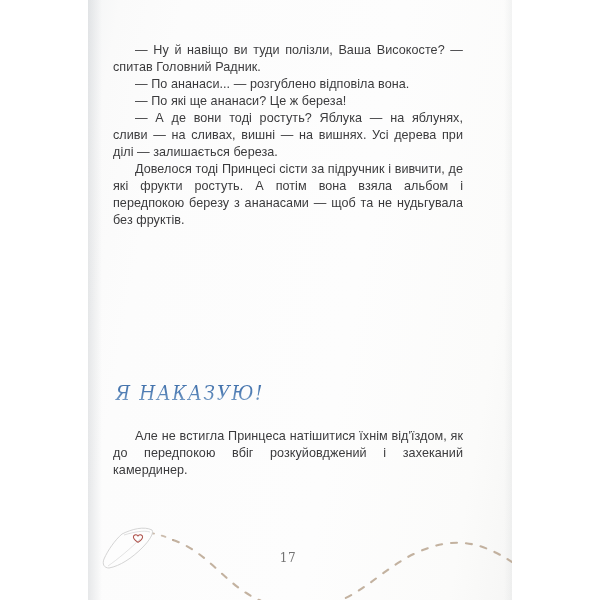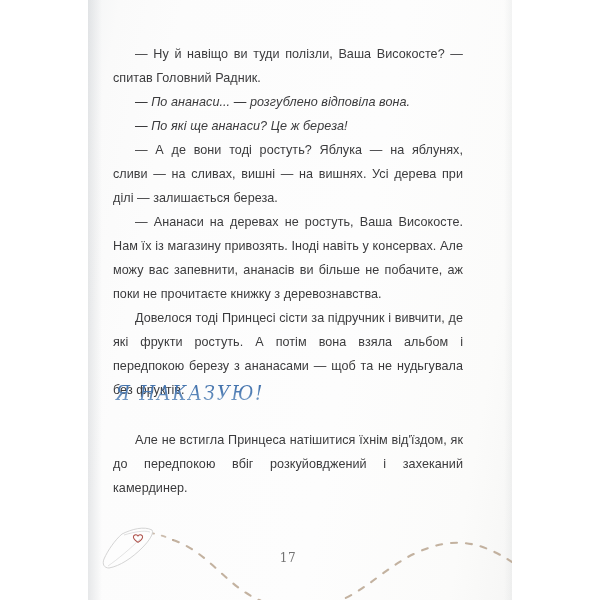--- a/index.html
+++ b/index.html
@@ -53,30 +53,29 @@
   
   .textblock {
     position: absolute;
     left: 113px;
     top: 42px;
     width: 350px;
   }
   .para {
     margin: 0;
     font-size: 12.6px;
-    line-height: 24px;
+    line-height: 17px;
     color: #3b3b3d;
     text-align: justify;
     text-indent: 22px;
     letter-spacing: 0.05px;
     -webkit-font-smoothing: antialiased;
   }
   .para.last-natural {
     text-align-last: left;
-    font-style: italic;
   }
 
   
   .chapter-head {
     position: absolute;
     left: 113px;
     top: 382px;
     width: 350px;
     text-align: left;
   }
@@ -129,21 +128,20 @@
 
 <div class="top-edge"></div>
 
 <div class="sheet"></div>
 
 <div class="textblock">
   <p class="para">— Ну й навіщо ви туди полізли, Ваша Високосте? — спитав Головний Радник.</p>
   <p class="para last-natural">— По ананаси... — розгублено відповіла вона.</p>
   <p class="para last-natural">— По які ще ананаси? Це ж береза!</p>
   <p class="para">— А де вони тоді ростуть? Яблука — на яблунях, сливи — на сливах, вишні — на вишнях. Усі дерева при ділі — залишається береза.</p>
-  <p class="para">— Ананаси на деревах не ростуть, Ваша Високосте. Нам їх із магазину привозять. Іноді навіть у консервах. Але можу вас запевнити, ананасів ви більше не побачите, аж поки не прочитаєте книжку з деревознавства.</p>
   <p class="para">Довелося тоді Принцесі сісти за підручник і вивчити, де які фрукти ростуть. А потім вона взяла альбом і передпокою березу з ананасами — щоб та не нудьгувала без фруктів.</p>
 </div>
 
 <div class="chapter-head">
   <span class="hdr">Я НАКАЗУЮ!</span>
 </div>
 
 <div class="textblock2">
   <p class="para">Але не встигла Принцеса натішитися їхнім від'їздом, як до передпокою вбіг розкуйовджений і захеканий камердинер.</p>
 </div>

